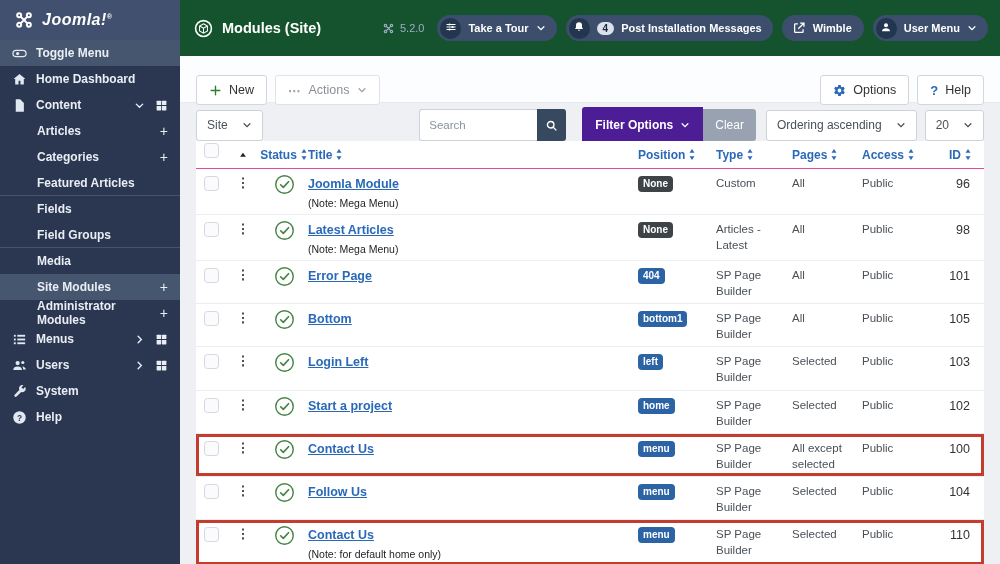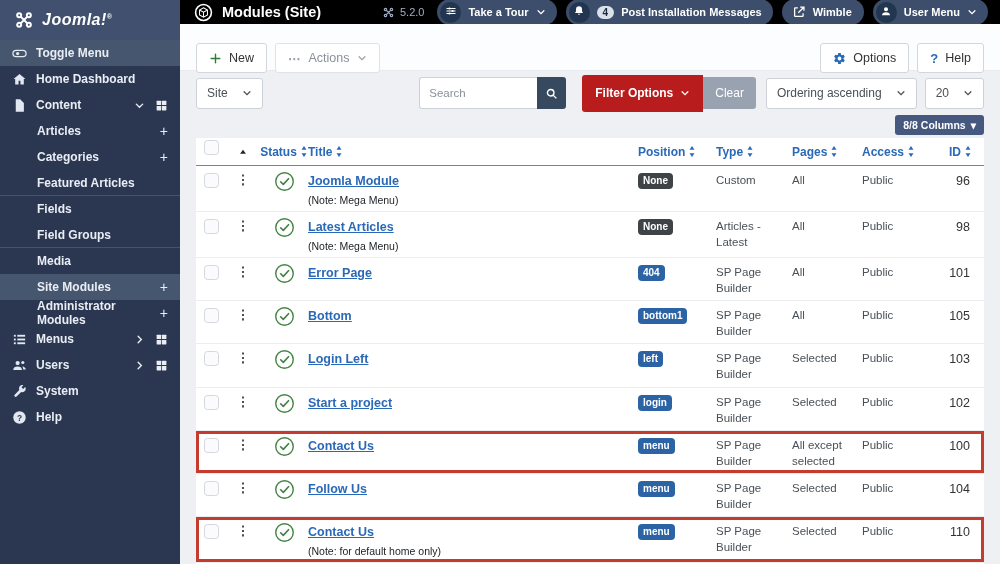--- a/index.html
+++ b/index.html
@@ -22,21 +22,21 @@
   .sb-icon svg { width:100%; height:100%; }
   .sb-right { margin-left:auto; display:flex; align-items:center; gap:10px; }
   .sb-plus { font-size:14px; font-weight:400; line-height:1; }
   .sb-chev { width:11px; height:11px; display:flex; }
   .sb-chev svg { width:100%; height:100%; }
   .sb-grid { width:13px; height:13px; display:flex; }
   .sb-grid svg { width:100%; height:100%; }
 
   
   .main { flex:1; display:flex; flex-direction:column; min-width:0; }
-  .topbar { height:24px; flex:none; background:#000000; display:flex; align-items:center; padding:0 12px 0 14px; color:#fff; }
+  .topbar { height:56px; flex:none; background:#14532d; display:flex; align-items:center; padding:0 12px 0 14px; color:#fff; }
   .tb-title-wrap { display:flex; align-items:center; gap:9px; }
   .tb-title-icon { width:19px; height:19px; display:flex; color:#fff; }
   .tb-title-icon svg { width:100%; height:100%; }
   .tb-title { font-size:14.5px; font-weight:700; }
   .tb-right { margin-left:auto; display:flex; align-items:center; gap:9px; }
   .version { display:flex; align-items:center; gap:5px; color:#9fadc4; font-size:11px; margin-right:4px; }
   .version .vicon { width:13px; height:13px; display:flex; }
   .pill { height:26px; border-radius:13px; background:#3c4e6b; display:flex; align-items:center; gap:7px; padding:0 11px 0 3px; color:#fff; font-size:11px; font-weight:700; cursor:pointer; }
   .pill.no-circle { padding:0 12px 0 10px; }
   .pill-circle { width:21px; height:21px; border-radius:50%; background:#233650; display:flex; align-items:center; justify-content:center; }
@@ -63,21 +63,21 @@
   .filterbar { height:32px; margin:6px 16px 0; display:flex; align-items:center; gap:8px; flex:none; }
   .select { height:31px; background:#fff; border:1px solid #cdd2d9; border-radius:3px; display:flex; align-items:center; padding:0 10px; font-size:12px; color:#495057; gap:14px; cursor:pointer; }
   .select .schev { width:10px; height:10px; display:flex; color:#495057; }
   .select .schev svg { width:100%; height:100%; }
   .searchwrap { margin-left:auto; display:flex; align-items:center; }
   .searchwrap input { width:118px; height:32px; border:1px solid #cdd2d9; border-right:none; border-radius:3px 0 0 3px; padding:0 9px; font-size:11.5px; color:#333; outline:none; font-family:"Liberation Sans",sans-serif; }
   .searchwrap input::placeholder { color:#8a919a; }
   .search-btn { width:29px; height:32px; background:#36495f; border:none; border-radius:0 3px 3px 0; color:#fff; display:flex; align-items:center; justify-content:center; cursor:pointer; }
   .search-btn svg { width:13px; height:13px; }
   .fgroup { display:flex; align-items:center; margin-left:8px; }
-  .filter-btn { height:37px; background:#b91c1c; color:#fff; font-size:12px; font-weight:600; padding:0 13px; border:none; border-radius:3px 0 0 3px; display:flex; gap:7px; align-items:center; cursor:pointer;text-align:center; }
+  .filter-btn { height:37px; background:#4c1d95; color:#fff; font-size:12px; font-weight:600; padding:0 13px; border:none; border-radius:3px 0 0 3px; display:flex; gap:7px; align-items:center; cursor:pointer;text-align:center; }
   .filter-btn .schev { width:10px; height:10px; display:flex; color:#fff; }
   .clear-btn { height:32px; background:#98a2b1; color:#fff; font-size:12px; padding:0 12px; border:none; border-radius:0 3px 3px 0; cursor:pointer; font-family:"Liberation Sans",sans-serif; }
   .ordering { margin-left:2px; }
 
   
   .colrow { height:27px; margin:2px 16px 0; display:flex; justify-content:flex-end; align-items:center; flex:none; }
   .cols-btn { background:#46587d; color:#fff; font-size:10.5px; font-weight:600; padding:4px 8px; border:none; border-radius:3px; display:flex; gap:5px; align-items:center; cursor:pointer; }
 
   
   .tablecard { margin:0 16px; background:#fff; flex:1; overflow:hidden; }
@@ -427,26 +427,20 @@
       <div class="select">
         <span>20</span>
         <span class="schev">
           <svg viewBox="0 0 24 24" fill="none" stroke="currentColor" stroke-width="3" stroke-linecap="round">
               <path d="M5 9l7 7 7-7"></path>
             </svg>
         </span>
       </div>
     </div>
 
-    <div class="colrow">
-      <button class="cols-btn">
-        <span>8/8 Columns</span>
-        <span>▾</span>
-      </button>
-    </div>
 
     <div class="tablecard">
       <div class="tgrid thead">
           <div class="cell center" style="padding-top: 0px;"><span class="checkbox"></span></div>
           <div>
             <span class="caret-up">
               <svg viewBox="0 0 24 24" fill="currentColor">
                 <path d="M12 6.5l7 9.5H5z"></path>
               </svg>
             </span>
@@ -599,21 +593,21 @@
           <div class="tgrid trow">
             <div class="cell center"><span class="checkbox"></span></div>
             <div class="cell center"><span class="kebab">⋮</span></div>
             <div class="cell center"><span class="statuswrap">
                 <svg viewBox="0 0 24 24" fill="none" stroke="currentColor" stroke-width="1.6">
                   <circle cx="12" cy="12" r="10"></circle>
                   <path d="M7.6 12.3l3 3 6-6.5" stroke-width="1.9" stroke-linecap="round" stroke-linejoin="round"></path>
                 </svg>
               </span></div>
             <div class="cell"><a class="tlink">Start a project</a></div>
-            <div class="cell"><span class="badge blue">login</span></div>
+            <div class="cell"><span class="badge blue">home</span></div>
             <div class="cell">SP Page Builder</div>
             <div class="cell">Selected</div>
             <div class="cell">Public</div>
             <div class="cell id">102</div>
           </div>
           <div class="tgrid trow hl">
             <div class="cell center"><span class="checkbox"></span></div>
             <div class="cell center"><span class="kebab">⋮</span></div>
             <div class="cell center"><span class="statuswrap">
                 <svg viewBox="0 0 24 24" fill="none" stroke="currentColor" stroke-width="1.6">

